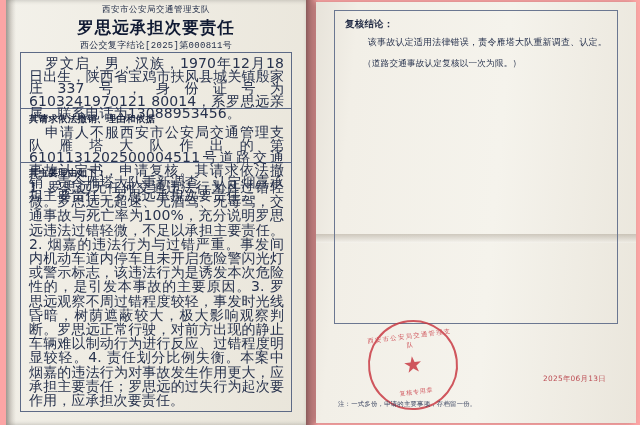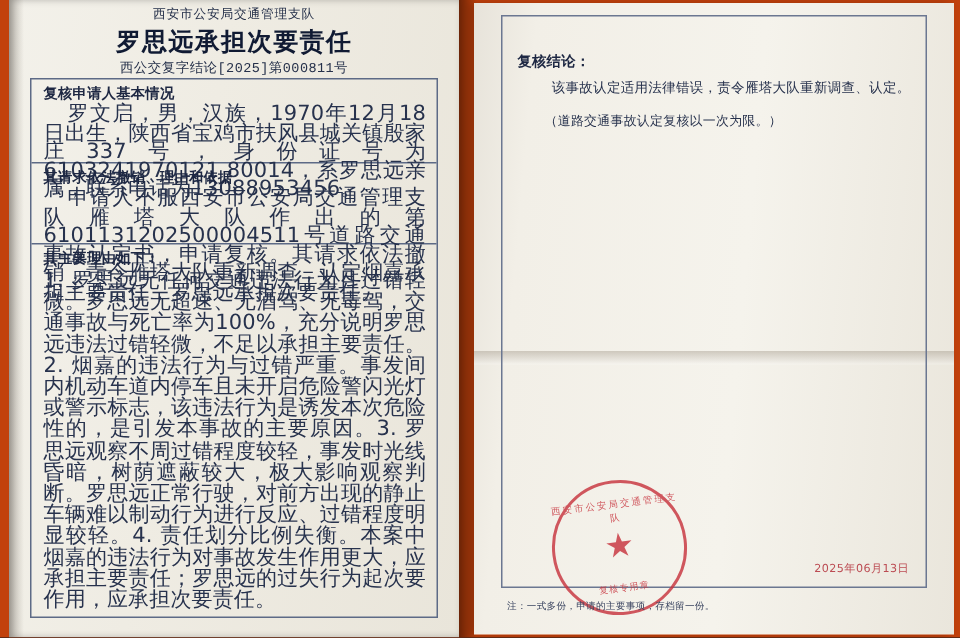--- a/index.html
+++ b/index.html
@@ -5,21 +5,21 @@
   html, body {
     margin: 0;
     padding: 0;
     background: #1c1c1c;
   }
   #page {
     position: relative;
     width: 640px;
     height: 425px;
     overflow: hidden;
-    background: #c2410c;
+    background: #fca5a5;
     font-family: "DejaVu Sans", "Liberation Sans", sans-serif;
   }
 
   
   .sheet-left {
     position: absolute;
     left: 6px;
     top: 0px;
     width: 300px;
     height: 425px;
@@ -118,24 +118,24 @@
     left: 0; right: 0;
     top: 232px;
     height: 9px;
     background: linear-gradient(180deg, rgba(160,150,135,.45), rgba(255,255,255,.25));
   }
   .r-box {
     position: absolute;
     left: 18px;
     top: 8px;
     width: 284px;
-    height: 382px;
+    height: 314px;
     border: 1px solid #6b7791;
     box-sizing: border-box;
-    padding: 24px 10px;
+    padding: 7px 10px;
   }
   .r-head {
     font-size: 9.5px;
     color: #1d2742;
     font-weight: bold;
     letter-spacing: .2px;
   }
   .r-body {
     font-size: 9px;
     color: #27324d;
@@ -224,21 +224,20 @@
 
   <div class="sheet-left">
 
     <div class="doc-org">西安市公安局交通管理支队</div>
     <div class="doc-title">罗思远承担次要责任</div>
     <div class="doc-number">西公交复字结论[2025]第000811号</div>
 
     <div class="form-box">
 
       <div class="form-row row-a">
-        <div class="sec-head">复核申请人基本情况</div>
         <div class="sec-body">罗文启，男，汉族，1970年12月18日出生，陕西省宝鸡市扶风县城关镇殷家庄337号，身份证号为6103241970121 80014，系罗思远亲属，联系电话为13088953456。</div>
       </div>
 
       <div class="form-row row-b">
         <div class="sec-head">其请求依法撤销、理由和依据</div>
         <div class="sec-body">申请人不服西安市公安局交通管理支队雁塔大队作出的第6101131202500004511号道路交通事故认定书，申请复核。其请求依法撤销，责令雁塔大队重新调查，认定烟嘉承担主要责任，罗思远承担次要责任。</div>
       </div>
 
       <div class="form-row row-c">
         <div class="sec-head">其主要理由如下：</div>

